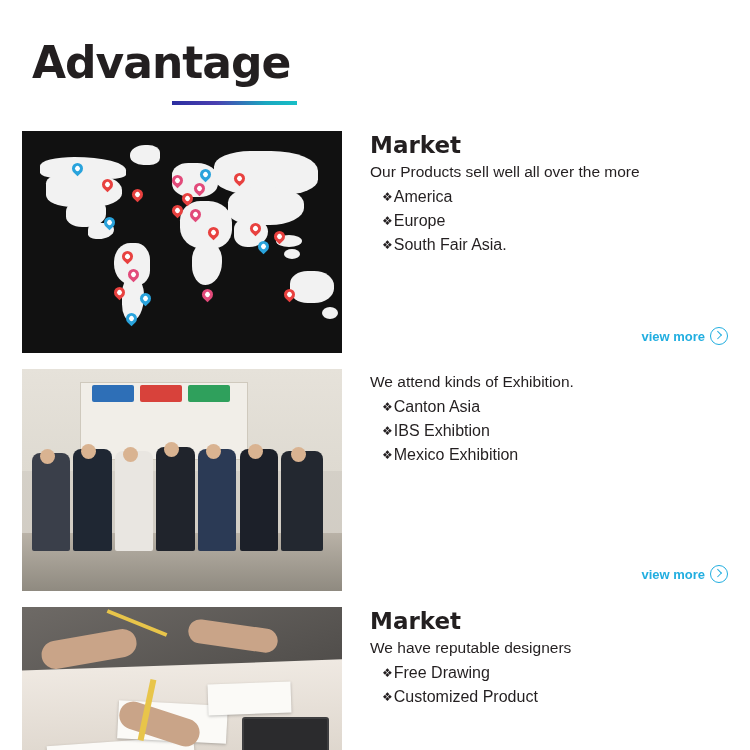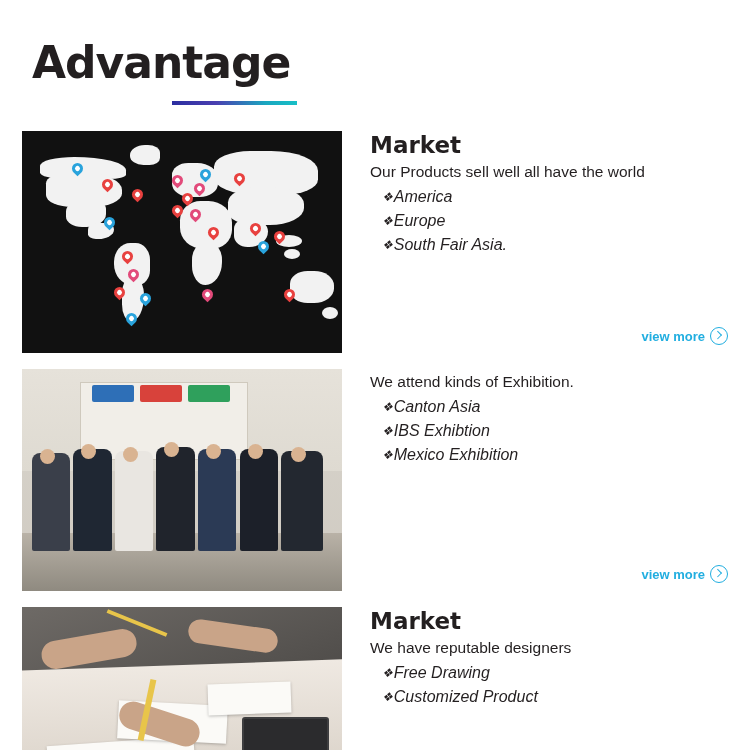--- a/index.html
+++ b/index.html
@@ -83,21 +83,20 @@
     font-size: 15.5px;
     line-height: 22px;
     color: #231f20;
     white-space: nowrap;
     margin-top: 2px;
   }
   .bullets {
     margin: 2px 0 0 12px;
     padding: 0;
     list-style: none;
-    font-style: italic;
   }
   .bullets li {
     font-size: 16px;
     line-height: 24px;
     color: #231f20;
     white-space: nowrap;
   }
   .bullets li .dia {
     display: inline-block;
     font-size: 12px;
@@ -309,21 +308,21 @@
         <div class="pin" style="left:212px;top:42px;background:#e8413f;"></div>
         <div class="pin" style="left:228px;top:92px;background:#e8413f;"></div>
         <div class="pin" style="left:236px;top:110px;background:#29a3dc;"></div>
         <div class="pin" style="left:252px;top:100px;background:#e8413f;"></div>
         <div class="pin" style="left:262px;top:158px;background:#e8413f;"></div>
       </div>
     </div>
 
     <div class="content">
       <div class="sec-title">Market</div>
-      <div class="sec-sub">Our Products sell well all have the world</div>
+      <div class="sec-sub">Our Products sell well all over the more</div>
       <ul class="bullets">
         <li><span class="dia">❖</span><span>America</span></li>
         <li><span class="dia">❖</span><span>Europe</span></li>
         <li><span class="dia">❖</span><span>South Fair Asia.</span></li>
       </ul>
       <div class="viewmore vm-1">
         <span>view more</span>
         <span class="vm-circle"></span>
       </div>
     </div>

